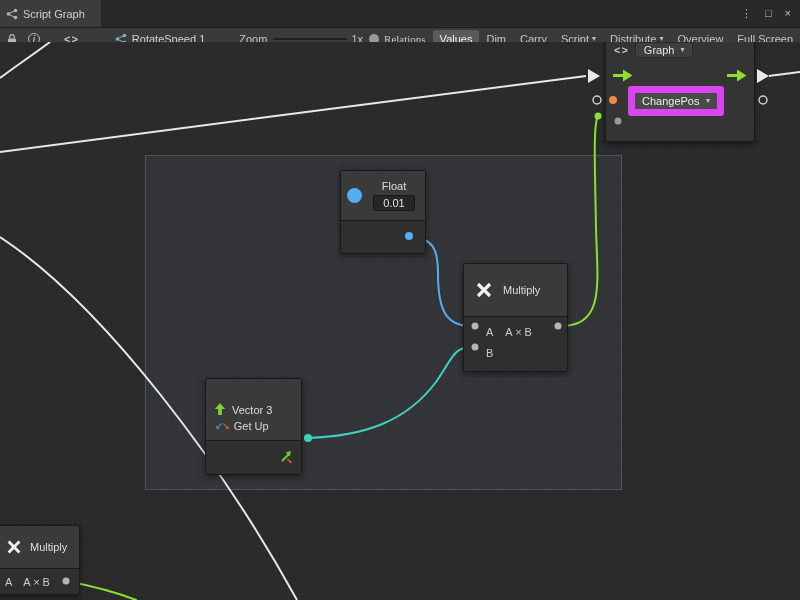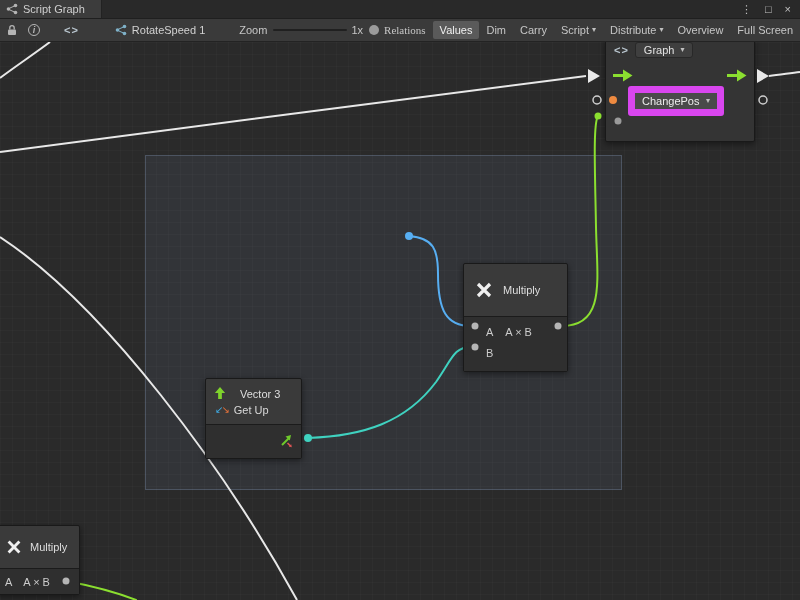--- a/index.html
+++ b/index.html
@@ -6,21 +6,21 @@
   html,body { margin:0; padding:0; }
   body {
     width:800px; height:600px; overflow:hidden;
     background:#222; font-family:"Liberation Sans", sans-serif;
     -webkit-font-smoothing:antialiased;
   }
   .window { position:relative; width:800px; height:600px; overflow:hidden; background:#2a2a2a; }
 
   
   .titlebar {
-    height:19px; background:#292929; display:flex; align-items:stretch;
+    height:28px; background:#292929; display:flex; align-items:stretch;
     border-bottom:1px solid #1f1f1f; color:#cfcfcf; font-size:11px;
   }
   .tab {
     display:flex; align-items:center; gap:5px; padding:0 16px 0 6px;
     background:#3c3c3c; border-right:1px solid #222;
   }
   .win-controls { margin-left:auto; display:flex; align-items:center; gap:13px; padding-right:9px; color:#c2c2c2; }
   .win-controls span { cursor:default; font-size:11px; line-height:1; }
 
   
@@ -82,21 +82,21 @@
   .nf-body { height:33px; }
 
   
   .node-multiply { left:463px; top:221px; width:105px; }
   .nm-head { display:flex; align-items:center; gap:9px; padding:16px 10px; }
   .nm-body { padding:4px 0 8px; }
   .nm-row { display:flex; align-items:center; gap:12px; height:21px; padding-left:22px; color:#cccccc; }
 
   
   .node-vector { left:205px; top:336px; width:97px; }
-  .nv-r1 { display:flex; align-items:center; gap:14px; padding:8px 8px 1px; }
+  .nv-r1 { display:flex; align-items:center; gap:6px; padding:8px 8px 1px;margin-top:16px; }
   .nv-r2 { display:flex; align-items:center; gap:6px; padding:3px 9px 8px; }
   .nv-axes { font-size:10px; line-height:1; letter-spacing:-2px; }
   .nv-axes .dl { color:#3fa9e0; } .nv-axes .dr { color:#e0703a; }
   .nv-body { height:34px; position:relative; }
   .nv-move-icon { position:absolute; right:8px; top:9px; }
 
   
   .node-variable { left:605px; top:-4px; width:150px; height:104px; background:#343434; }
   .vn-header { height:22px; display:flex; align-items:center; gap:6px; padding:0 8px; }
   .vn-scope {
@@ -205,20 +205,30 @@
       <path d="M 50,0 C 34,12 16,24 0,36" fill="none" stroke="#e8e8e8" stroke-width="2"></path>
       <path d="M 0,110 C 160,88 420,56 586,34" fill="none" stroke="#e8e8e8" stroke-width="2"></path>
       <path d="M 769,34 C 780,33 790,31 800,30" fill="none" stroke="#e8e8e8" stroke-width="2"></path>
       <path d="M 0,195 C 105,264 225,427 297,558" fill="none" stroke="#e8e8e8" stroke-width="2"></path>
       <path d="M 409,194 C 434,196 438,208 438,232 C 438,268 446,284 471,284" fill="none" stroke="#57aef2" stroke-width="2" stroke-linecap="round"></path>
       <path d="M 308,396 C 364,394 406,380 436,340 C 452,317 454,305 471,305" fill="none" stroke="#3fd2c0" stroke-width="2" stroke-linecap="round"></path>
       <path d="M 562,284 C 606,284 597,238 596,185 C 595,128 593,82 598,74" fill="none" stroke="#8bdf30" stroke-width="2" stroke-linecap="round"></path>
       <path d="M 66,539 C 98,545 118,551 136,558" fill="none" stroke="#8bdf30" stroke-width="2" stroke-linecap="round"></path>
     </svg>
 
+    <div class="node node-float">
+      <div class="nf-head">
+        <span class="float-dot-icon"></span>
+        <span class="nf-col">
+          <span class="node-title">Float</span>
+          <span class="float-value">0.01</span>
+        </span>
+      </div>
+      <div class="node-body nf-body"></div>
+    </div>
 
     <div class="node node-multiply">
       <div class="nm-head">
         <svg width="20" height="20" viewBox="0 0 20 20">
           <path d="M4,4 L16,16 M16,4 L4,16" stroke="#f0f0f0" stroke-width="3.2"></path>
         </svg>
         <span class="node-title">Multiply</span>
       </div>
       <div class="node-body nm-body">
         <div class="nm-row">

